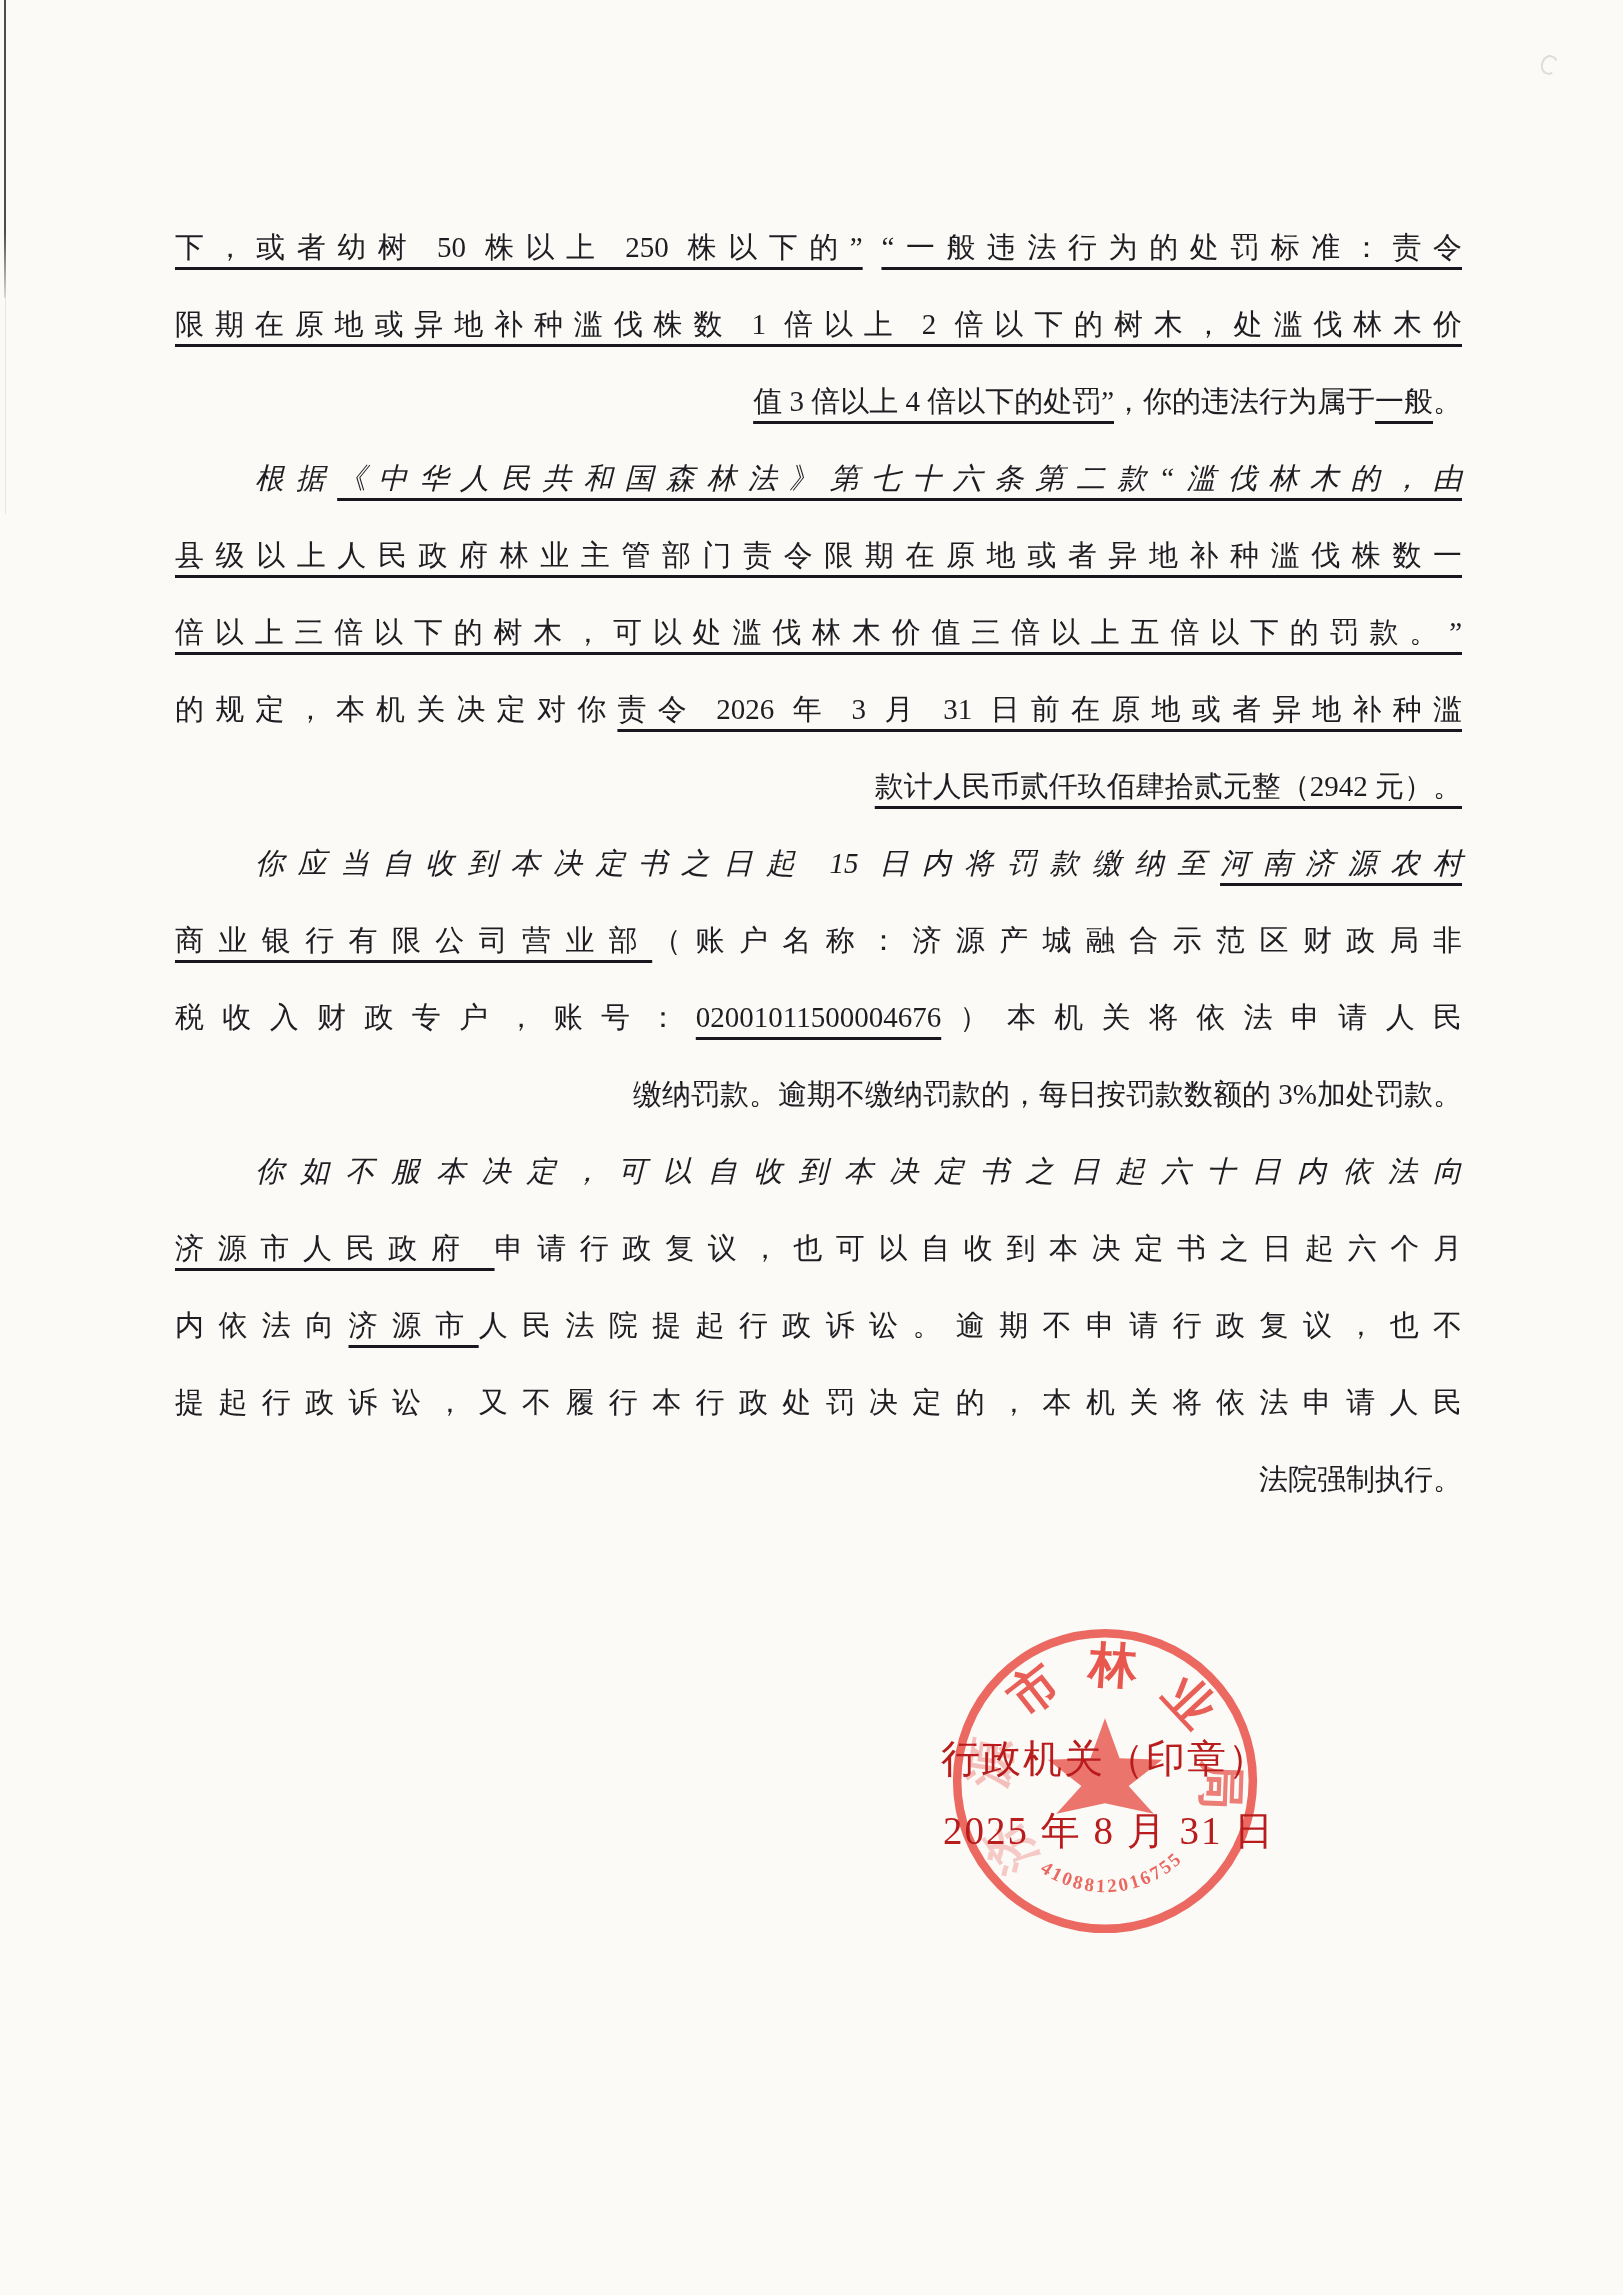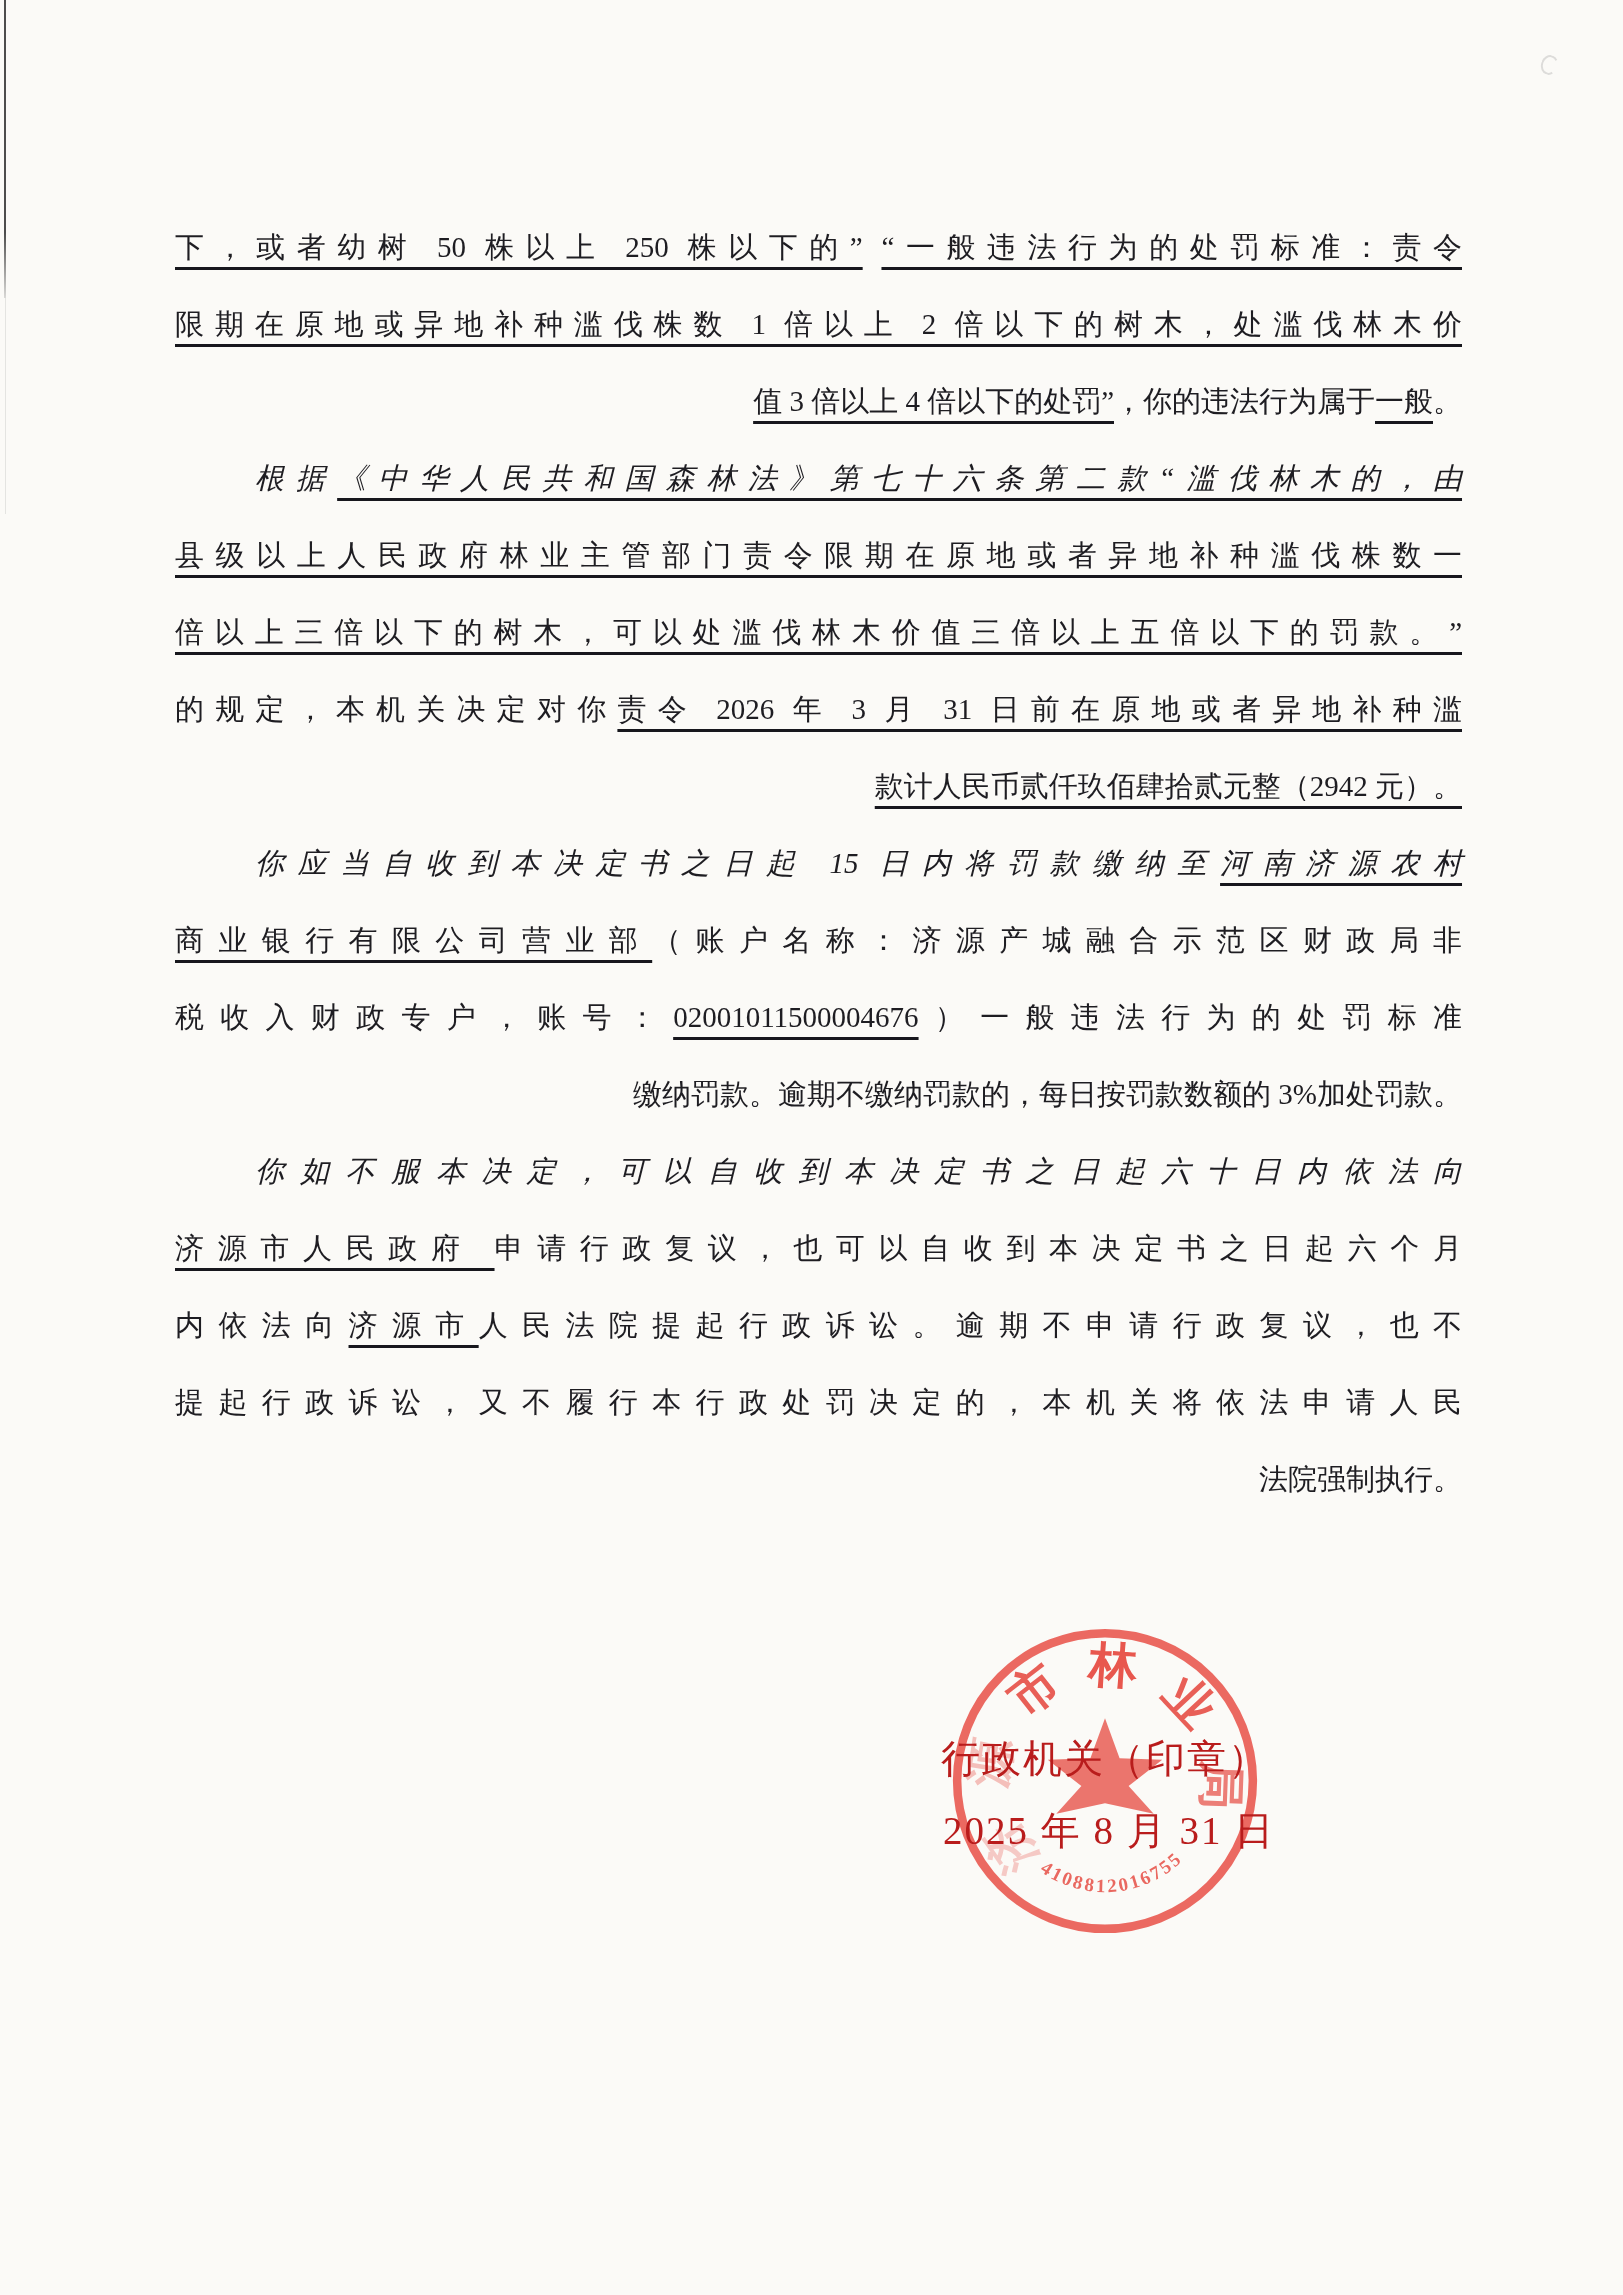--- a/index.html
+++ b/index.html
@@ -57,21 +57,21 @@
       <div class="line jl"><span class="u">下，或者幼树 50 株以上 250 株以下的”</span><span> </span><span class="u">“一般违法行为的处罚标准：责令</span></div>
       <div class="line jl"><span class="u">限期在原地或异地补种滥伐株数 1 倍以上 2 倍以下的树木，处滥伐林木价</span></div>
       <div class="line"><span class="u">值 3 倍以上 4 倍以下的处罚”</span><span>，你的违法行为属于</span><span class="u">一般</span><span>。</span></div>
       <div class="line jl ind"><span>根据</span><span class="u">《中华人民共和国森林法》第七十六条第二款“滥伐林木的，由</span></div>
       <div class="line jl"><span class="u">县级以上人民政府林业主管部门责令限期在原地或者异地补种滥伐株数一</span></div>
       <div class="line jl"><span class="u">倍以上三倍以下的树木，可以处滥伐林木价值三倍以上五倍以下的罚款。”</span></div>
       <div class="line jl"><span>的规定，本机关决定对你</span><span class="u">责令 2026 年 3 月 31 日前在原地或者异地补种滥</span></div>
       <div class="line"><span class="u">款计人民币贰仟玖佰肆拾贰元整（2942 元）。</span></div>
       <div class="line jl ind"><span>你应当自收到本决定书之日起 15 日内将罚款缴纳至</span><span class="u">河南济源农村</span></div>
       <div class="line jl"><span class="u">商业银行有限公司营业部</span><span>（账户名称：济源产城融合示范区财政局非</span></div>
-      <div class="line jl"><span>税收入财政专户，账号：</span><span class="u">02001011500004676</span><span>）一般违法行为的处罚标准</span></div>
+      <div class="line jl"><span>税收入财政专户，账号：</span><span class="u">02001011500004676</span><span>）本机关将依法申请人民</span></div>
       <div class="line"><span>缴纳罚款。逾期不缴纳罚款的，每日按罚款数额的 3%加处罚款。</span></div>
       <div class="line jl ind"><span>你如不服本决定，可以自收到本决定书之日起六十日内依法向</span></div>
       <div class="line jl"><span class="u">济源市人民政府 </span><span>申请行政复议，也可以自收到本决定书之日起六个月</span></div>
       <div class="line jl"><span>内依法向</span><span class="u">济源市</span><span>人民法院提起行政诉讼。逾期不申请行政复议，也不</span></div>
       <div class="line jl"><span>提起行政诉讼，又不履行本行政处罚决定的，本机关将依法申请人民</span></div>
       <div class="line"><span>法院强制执行。</span></div>
     </div>
 
   <svg class="seal-svg" width="314" height="314" viewBox="0 0 480 480">
     <circle cx="240" cy="240" r="226" fill="none" stroke="#e74f46" stroke-width="13" opacity="0.85"></circle>

